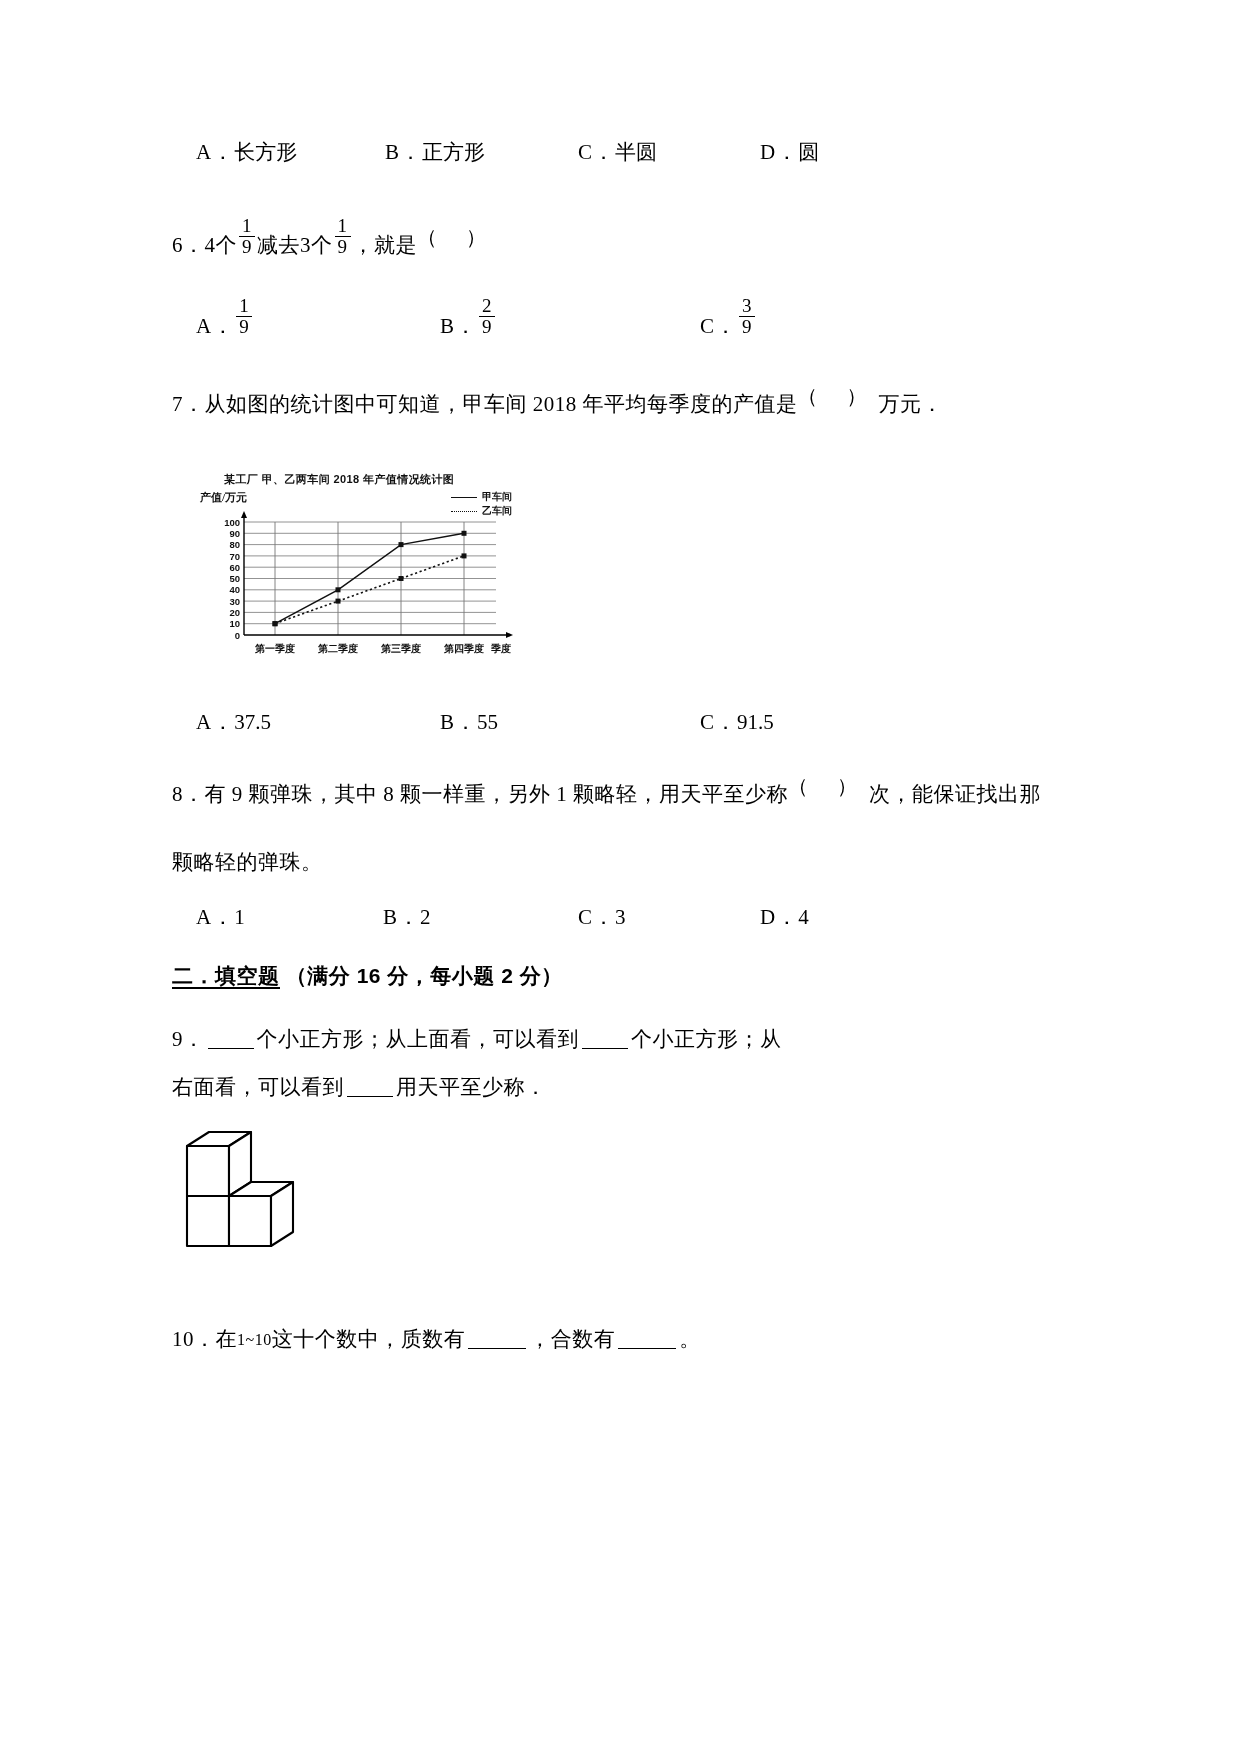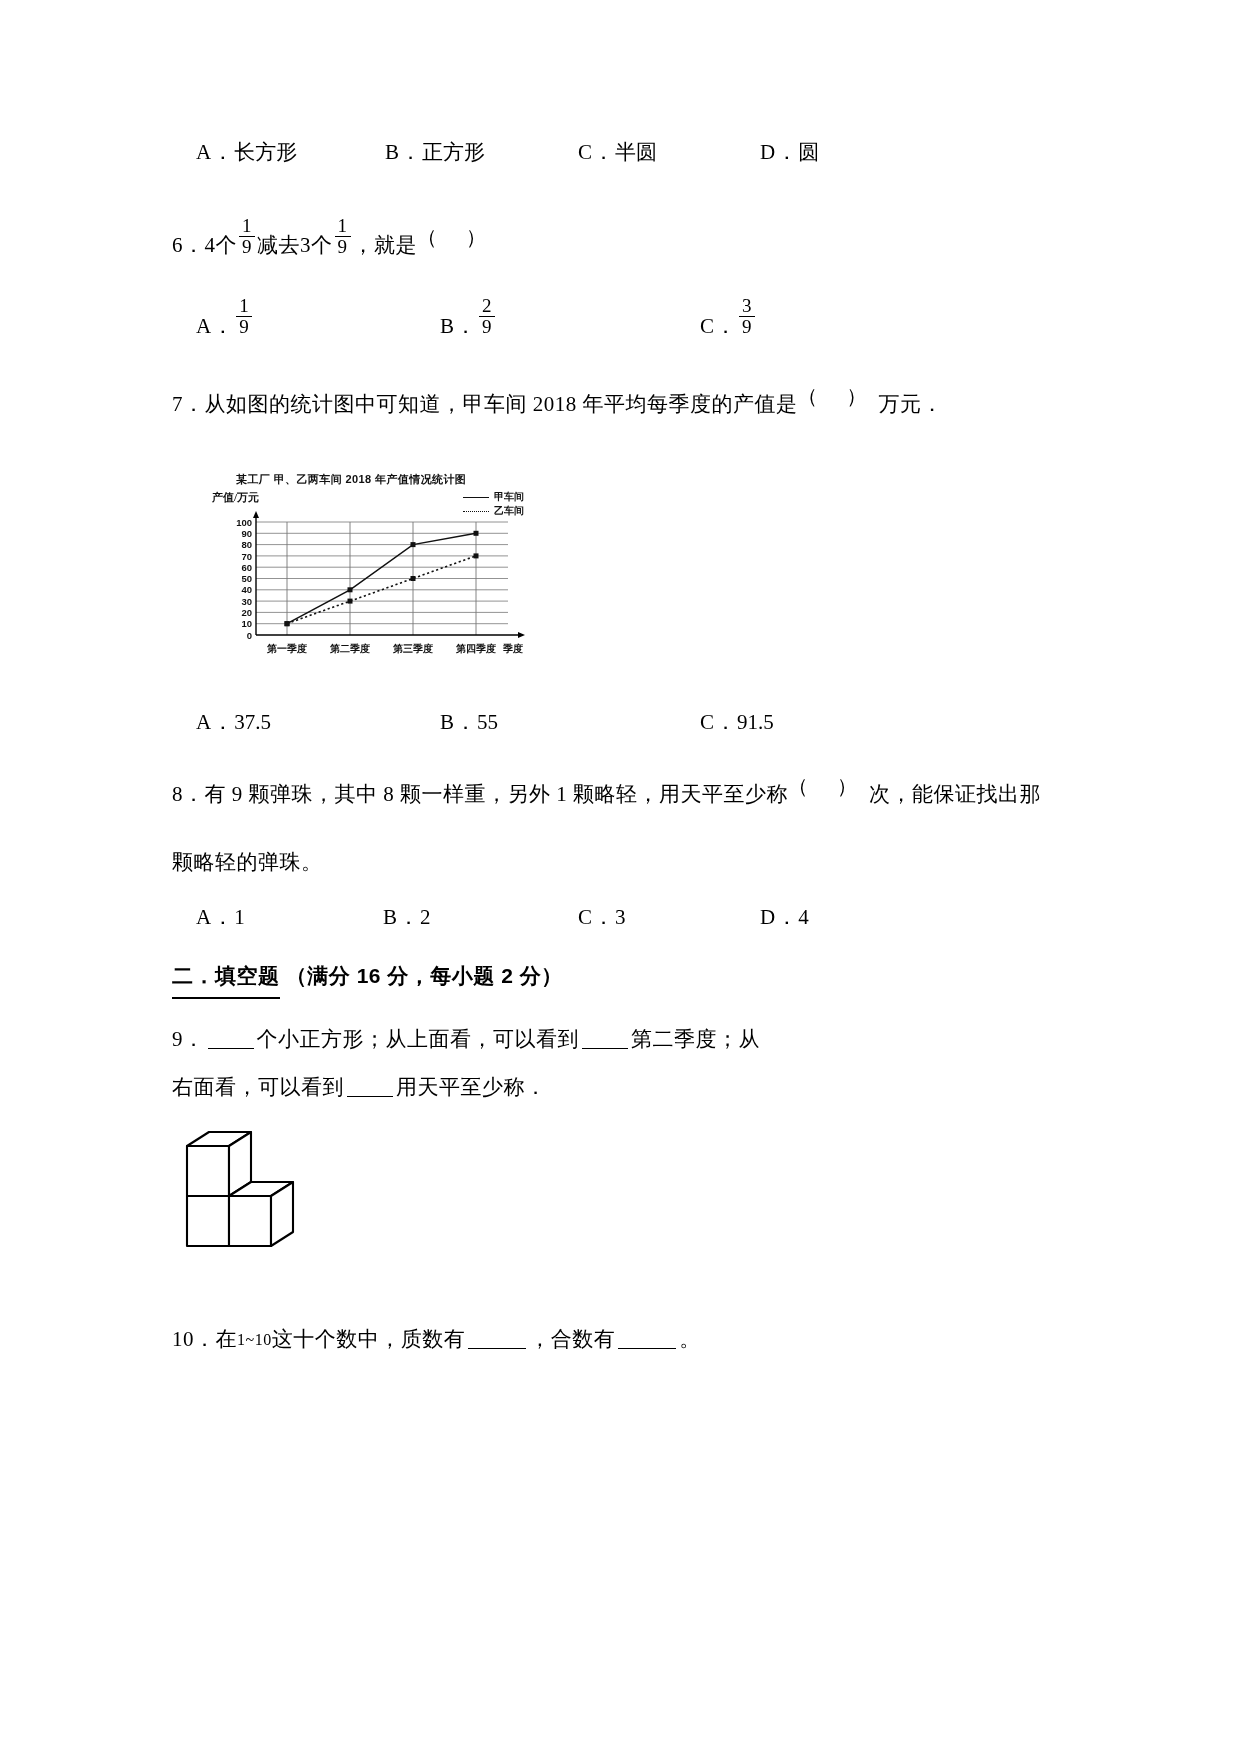--- a/index.html
+++ b/index.html
@@ -20,21 +20,21 @@
   
   .frac { display:inline-flex; flex-direction:column; align-items:center;
           vertical-align:middle; margin:0 2px; position:relative; top:-9px; }
   .frac .num { font-size:19px; line-height:1.05; padding:0 3px; }
   .frac .bar { width:100%; min-width:15px; height:1.5px; background:#000; }
   .frac .den { font-size:19px; line-height:1.05; padding:0 3px; }
 
   .sup-paren { font-size:20px; position:relative; top:-9px; letter-spacing:12px; }
 
   
-  #chart-figure { position:absolute; left:196px; top:470px; width:320px; height:190px;margin-left:12px; }
+  #chart-figure { position:absolute; left:196px; top:470px; width:320px; height:190px; }
   .ch-title { position:absolute; left:28px; top:2px; font-size:11px; font-weight:bold;
               font-family:"Liberation Sans", sans-serif; letter-spacing:.4px; color:#111; }
   .ch-ylabel { position:absolute; left:4px; top:20px; font-size:11px; font-weight:bold;
                font-family:Liberation Serif, serif; color:#111; }
   .ch-legend { position:absolute; right:4px; top:20px; font-size:10px;
                font-family:"Liberation Sans", sans-serif; font-weight:bold; color:#111; }
   .ch-legend div { display:flex; align-items:center; gap:5px; height:14px; }
   .lg-solid { display:inline-block; width:26px; height:0; border-top:1.6px solid #111; }
   .lg-dot { display:inline-block; width:26px; height:0; border-top:1.6px dotted #111; }
   .ch-svg { position:absolute; left:0; top:0; }
@@ -43,21 +43,21 @@
   #cube-figure { position:absolute; left:185px; top:1130px; width:130px; height:145px; }
 
   
   .blank { display:inline-block; border-bottom:1.4px solid #000; width:46px; height:19px;
            margin:0 3px; vertical-align:-3px; }
   .blank-lg { width:58px; }
 
   
   .section-head { position:absolute; font-size:21px; font-weight:bold;
                   font-family:"Liberation Sans", sans-serif; letter-spacing:.5px; white-space:nowrap; }
-  .section-head .underline { border-bottom:2px solid #000; padding-bottom:10px; }
+  .section-head .underline { border-bottom:2px solid #000; padding-bottom:0; }
 
   .footer { position:absolute; left:0; right:0; top:1425px; text-align:center;
             font-size:22px; font-weight:bold; font-family:"Liberation Sans", sans-serif;
             letter-spacing:1px; }
 
   .sub { font-size:16px; vertical-align:super; }
 </style>
 </head>
 <body>
 
@@ -253,21 +253,21 @@
   <div class="section-head" style="left:172px; top:962px;">
     <span class="underline">二．填空题</span>
     <span>（满分 16 分，每小题 2 分）</span>
   </div>
 
   <div class="q" style="left:172px; top:1020px; display:flex; align-items:center;">
     <span>9．</span>
     <span class="blank"></span>
     <span>个小正方形；从上面看，可以看到</span>
     <span class="blank"></span>
-    <span>第二季度；从</span>
+    <span>个小正方形；从</span>
   </div>
   <div class="q" style="left:172px; top:1068px; display:flex; align-items:center;">
     <span>右面看，可以看到</span>
     <span class="blank"></span>
     <span>用天平至少称．</span>
   </div>
 
   <div id="cube-figure">
     <svg width="130" height="145" viewBox="0 0 130 145">
       <g fill="#ffffff" stroke="#000" stroke-width="2.1" stroke-linejoin="round">

